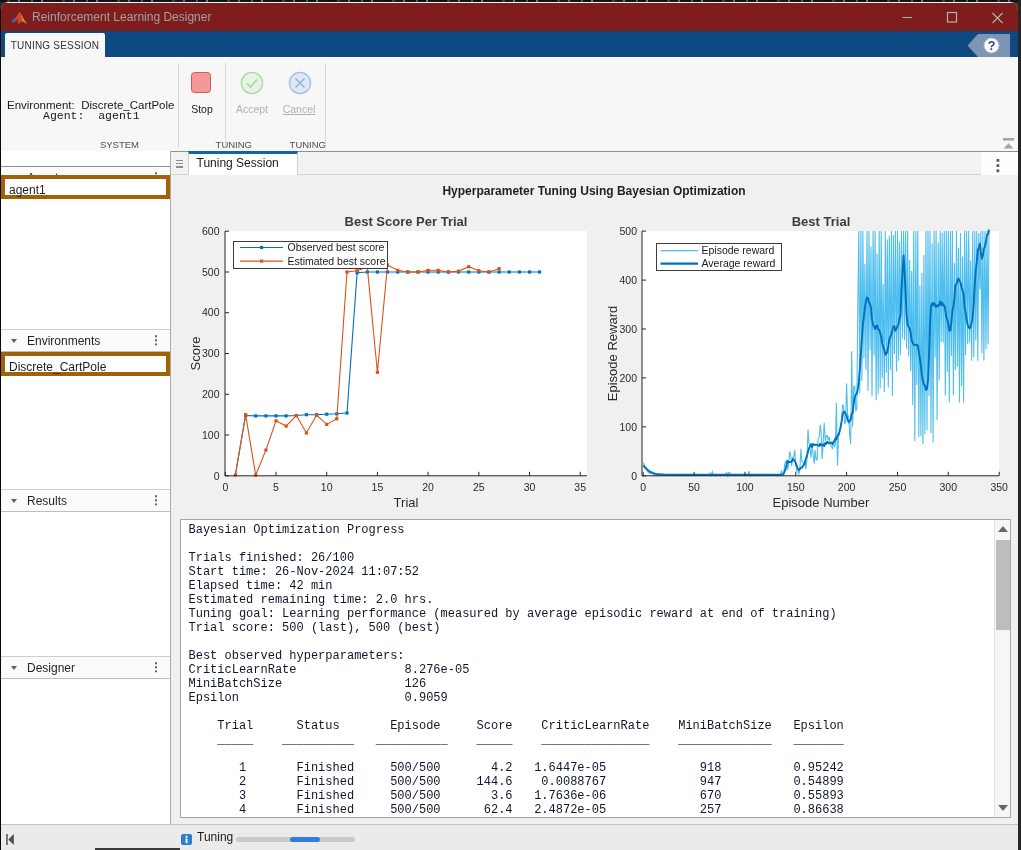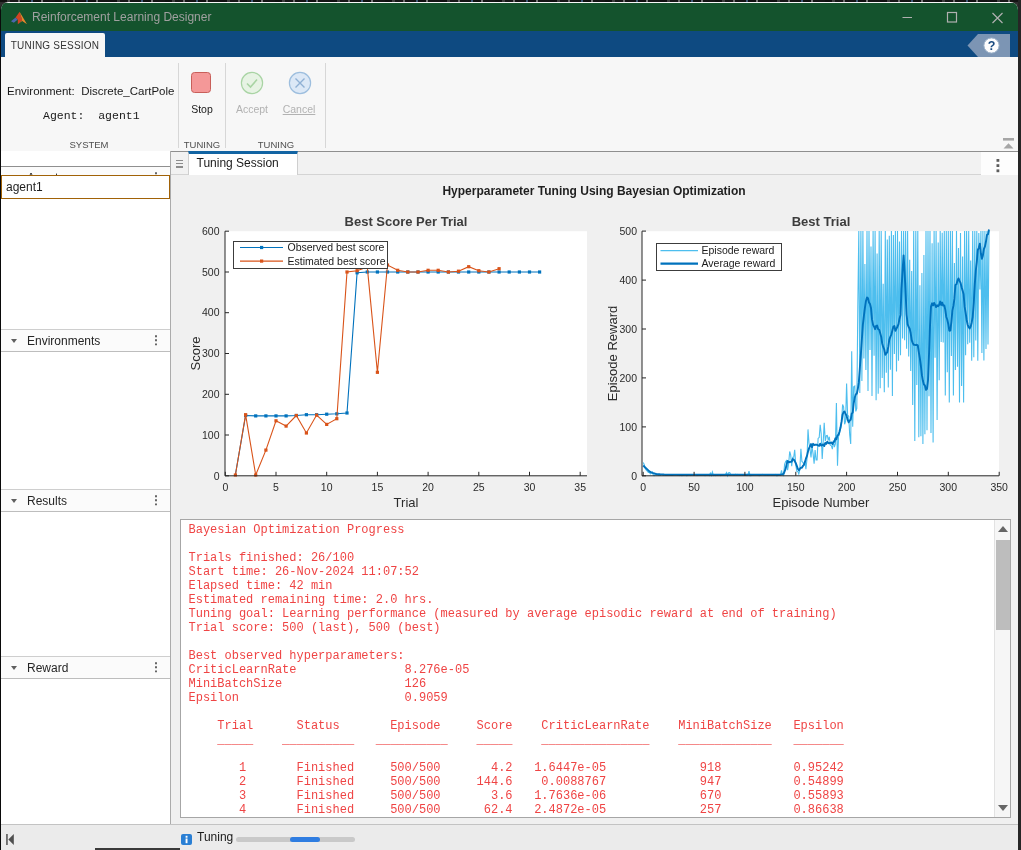--- a/index.html
+++ b/index.html
@@ -5,57 +5,57 @@
   * { margin:0; padding:0; box-sizing:border-box; }
   html,body { width:1021px; height:850px; overflow:hidden; background:#2e2e2e;
               font-family:"Liberation Sans", sans-serif; }
   .abs { position:absolute; }
   #topstrip { position:absolute; left:0; top:0; width:1021px; height:2px; background:#161616;
     background-image:repeating-linear-gradient(90deg,#101010 0 7px,#3e3e3e 7px 10px,#181818 10px 18px,#6a6a6a 18px 20px,#141414 20px 31px,#3f5a78 31px 33px,#101010 33px 41px,#787878 41px 43px,#151515 43px 55px);}
   #win { position:absolute; left:0; top:2px; width:1018px; height:848px; background:#f7f7f7;
          border-radius:8px 8px 0 0; overflow:hidden; border-left:1px solid #0a0a0a; }
   #rightedge { position:absolute; left:1018px; top:0; width:3px; height:850px; background:#262626; }
   
-  #titlebar { position:absolute; left:0; top:1px; width:1018px; height:29px; background:#14532d; }
+  #titlebar { position:absolute; left:0; top:1px; width:1018px; height:29px; background:#7f1d1d; }
   #titletext { position:absolute; left:31px; top:7px; font-size:12px; color:#a0a0a0; }
   
   #band { position:absolute; left:0; top:29px; width:1018px; height:26px; background:#0e4a81; }
   #ttab { position:absolute; left:4px; top:2px; width:100px; height:26px; background:#f7f7f7;
           border-radius:2px 2px 0 0; font-size:10px; color:#333; text-align:center; line-height:26px; letter-spacing:0.2px;}
   
   #ribbon { position:absolute; left:0; top:55px; width:1018px; height:96px; background:#f7f7f7; }
   .vsep { position:absolute; top:6px; height:85px; width:1px; background:#d7d7d7; }
-  .seclabel { position:absolute; top:82px; font-size:9.5px; color:#4f4f4f; width:100px; text-align:center; }
+  .seclabel { position:absolute; top:82px; font-size:9.5px; color:#4f4f4f; width:100px; text-align:right; }
   .rtext { position:absolute; font-size:11.5px; color:#1a1a1a; white-space:nowrap; }
   .btnlabel { position:absolute; top:45.5px; font-size:10.5px; text-align:center; width:60px; }
   
   #sidebar { position:absolute; left:0; top:149px; width:170px; height:672.5px; background:#ffffff;
              border-right:1px solid #ababab; }
   .phead { position:absolute; left:0; width:169px; height:23px; background:#fbfbfb;
            border-bottom:1px solid #bdbdbd; border-top:1px solid #cecece; }
   .phead .tri { position:absolute; left:10px; top:9px; width:0; height:0;
                 border-left:3.5px solid transparent; border-right:3.5px solid transparent; border-top:4.5px solid #5f5f5f; }
   .phead .nm { position:absolute; left:26px; top:4px; font-size:12px; color:#262626; }
   .phead .dots { position:absolute; left:149px; top:3px; font-size:12px; color:#4d4d4d; font-weight:bold; }
   .pitem { position:absolute; left:0px; width:169px; height:24px; background:#fff;
-           border:1px solid #a16207; font-size:12px; color:#1f1f1f; line-height:23px; padding-left:4px; }
+           border:4px solid #a16207; font-size:12px; color:#1f1f1f; line-height:23px; padding-left:4px; }
   
   #main { position:absolute; left:170px; top:148.5px; width:847px; height:674px; background:#f0f0f0; }
   #tabbar { position:absolute; left:0; top:0px; width:847px; height:24px; background:#f2f2f2;
             border-top:1px solid #8f8f8f; border-bottom:1px solid #d4d4d4; }
   #grip { position:absolute; left:5px; top:8px; width:7px; height:8px;
           background:repeating-linear-gradient(180deg,#8d8d8d 0 1.2px,transparent 1.2px 3.2px); }
   #doctab { position:absolute; left:16.5px; top:-1px; width:110px; height:24px; background:#ffffff;
             border-top:3px solid #1264a3; border-left:1px solid #cfcfcf; border-right:1px solid #cfcfcf;
             font-size:12px; color:#1a1a1a; text-align:left; padding-left:8px; line-height:19px; }
   #figure { position:absolute; left:0; top:24px; width:847px; height:344px; }
   #console { position:absolute; left:8.5px; top:368px; width:831px; height:299px; background:#fff;
              border:1px solid #a6a6a6; overflow:hidden; }
   #console pre { position:absolute; left:8px; top:3px; font-family:"Liberation Mono", monospace;
-                 font-size:12px; line-height:14px; color:#ef4444; }
+                 font-size:12px; line-height:14px; color:#0f172a; }
   
   #csb { position:absolute; left:813px; top:0; width:17px; height:297px; background:#f6f6f6; border-left:1px solid #e2e2e2; }
   #csb .thumb { position:absolute; left:1px; top:20px; width:15px; height:90px; background:#bdbdbd; }
   .arr { position:absolute; left:3.5px; width:0; height:0; border-left:5px solid transparent; border-right:5px solid transparent; }
   
   #statusbar { position:absolute; left:0; top:821.5px; width:1017px; height:26.5px; background:#ebebeb;
                border-top:1px solid #c3c3c3; }
   #sbtext { position:absolute; left:196px; top:5px; font-size:12px; color:#1a1a1a; }
   #sbtrack { position:absolute; left:235px; top:12.5px; width:119px; height:5px; background:#c9c9c9; border-radius:2.5px; }
   #sbfill { position:absolute; left:54px; top:0; width:30px; height:5px; background:#2f7de1; border-radius:2.5px; }
@@ -84,21 +84,21 @@
     <div id="ttab">TUNING SESSION</div>
     <svg class="abs" style="left:964px;top:3px" width="45" height="23" viewBox="0 0 45 23">
       <polygon points="13,0 45,0 45,23 13,23 2.5,11.5" fill="#7c95b4"></polygon>
       <circle cx="26.5" cy="11.5" r="7.6" fill="#fdfdfe"></circle>
       <circle cx="26.5" cy="11.5" r="7.6" fill="none" stroke="#9fb4cb" stroke-width="1"></circle>
       <text x="26.5" y="16" font-size="12.5" font-weight="bold" fill="#17497f" text-anchor="middle" font-family="Liberation Sans">?</text>
     </svg>
   </div>
 
   <div id="ribbon">
-    <div class="rtext" style="left:6px; top:28px;">Environment:&nbsp; Discrete_CartPole</div>
+    <div class="rtext" style="left:6px; top:42px;">Environment:&nbsp; Discrete_CartPole</div>
     <div class="rtext" style="left:42px; top:51.5px;font-family:Liberation Mono, monospace;">Agent:&nbsp; agent1</div>
     <div class="seclabel" style="left:38px;">SYSTEM</div>
     <div class="vsep" style="left:177px;"></div>
 
     <div class="abs" style="left:190px;top:14.5px;width:20px;height:21.5px;background:#f49898;border:1.4px solid #c85f5a;border-radius:3.5px;"></div>
     <div class="btnlabel" style="left:171px;color:#1a1a1a;">Stop</div>
     <div class="seclabel" style="left:151px;">TUNING</div>
     <div class="vsep" style="left:224px;"></div>
 
     <svg class="abs" style="left:239px;top:13.5px" width="24" height="24" viewBox="0 0 24 24">
@@ -126,28 +126,29 @@
       <div class="tri"></div>
         <div class="nm">Agents</div>
         <div class="dots">⋮</div>
     </div>
     <div class="pitem" style="top:24px;">agent1</div>
     <div class="phead" style="top:178px;text-decoration:underline;">
       <div class="tri"></div>
         <div class="nm">Environments</div>
         <div class="dots">⋮</div>
     </div>
+    <div class="pitem" style="top:201px;">Discrete_CartPole</div>
     <div class="phead" style="top:338px;">
       <div class="tri"></div>
         <div class="nm">Results</div>
         <div class="dots">⋮</div>
     </div>
     <div class="phead" style="top:505px;">
       <div class="tri"></div>
-        <div class="nm">Reward</div>
+        <div class="nm">Designer</div>
         <div class="dots">⋮</div>
     </div>
   </div>
 
   <div id="main">
     <div id="tabbar">
       <div id="grip"></div>
       <div id="doctab">Tuning Session</div>
       <div style="position:absolute;left:810px;top:0;width:37px;height:23px;background:#fdfdfd;"></div>
       <svg style="position:absolute;left:825px;top:7px" width="4" height="14" viewBox="0 0 4 14">

